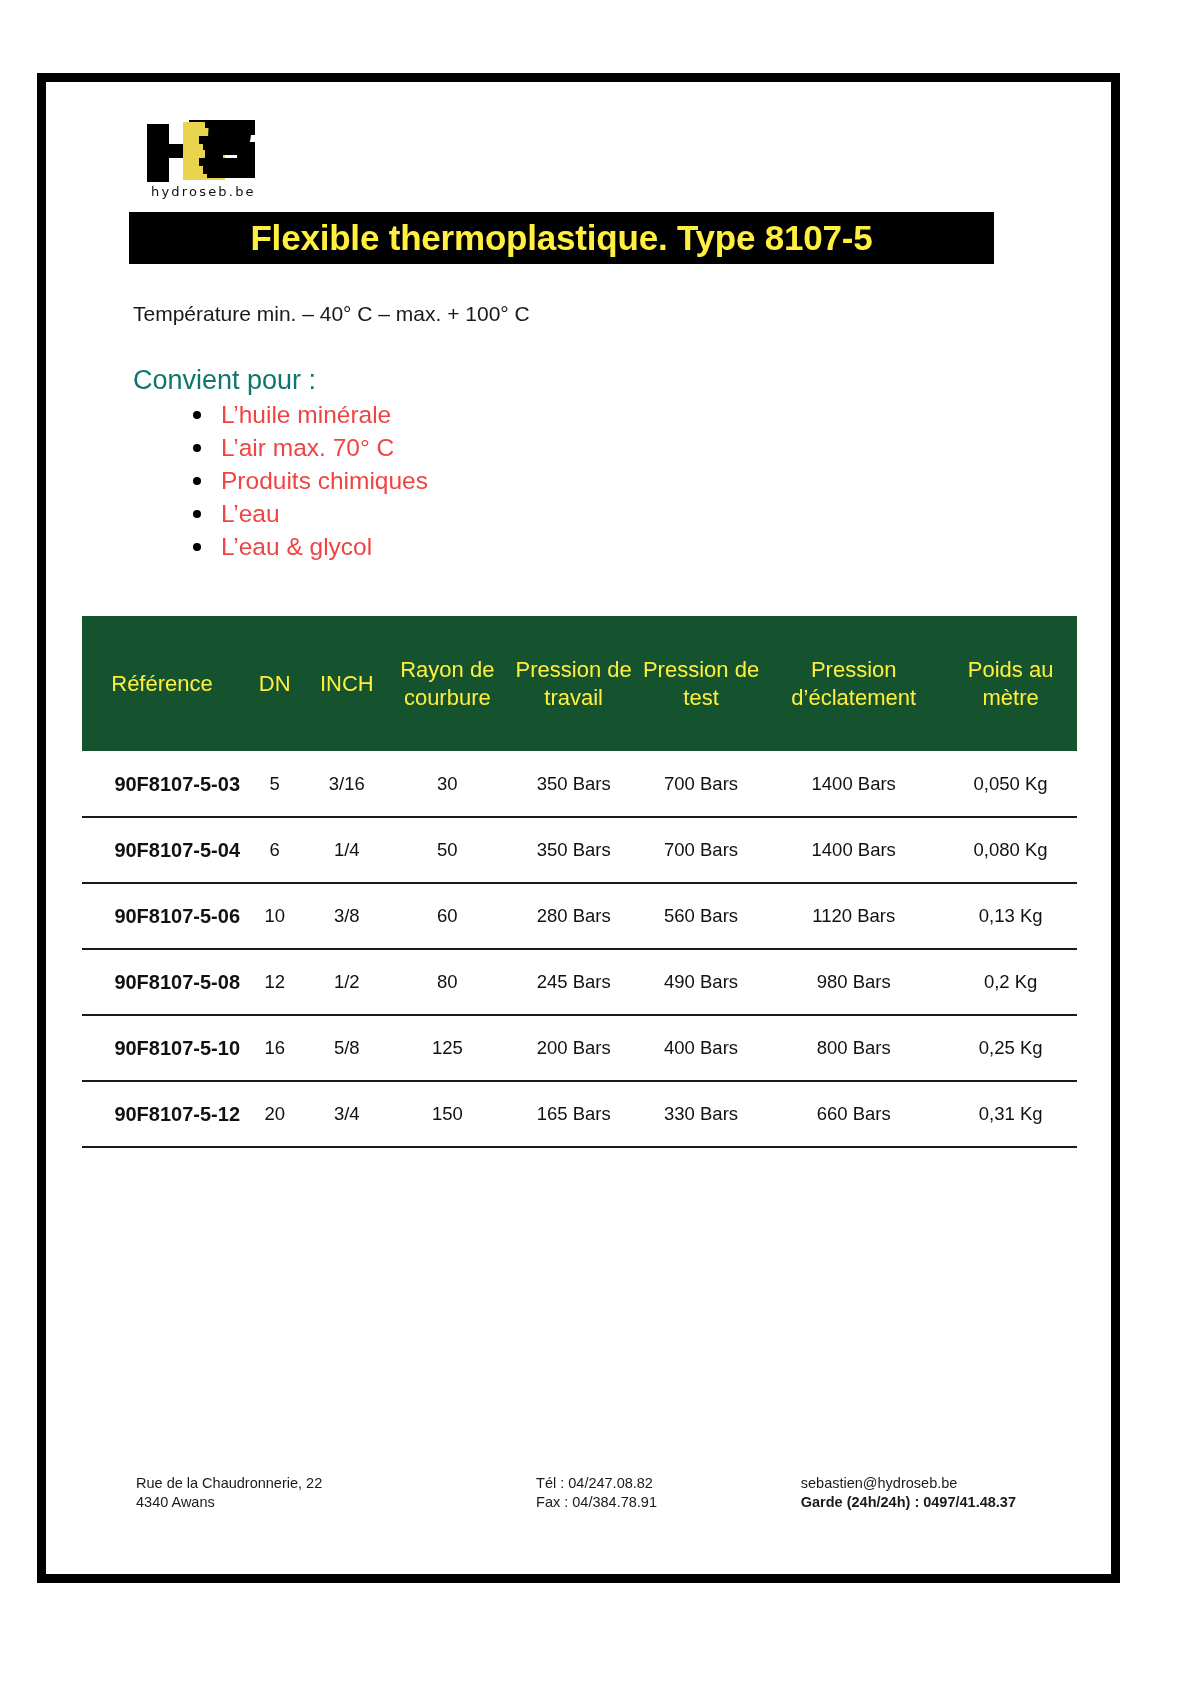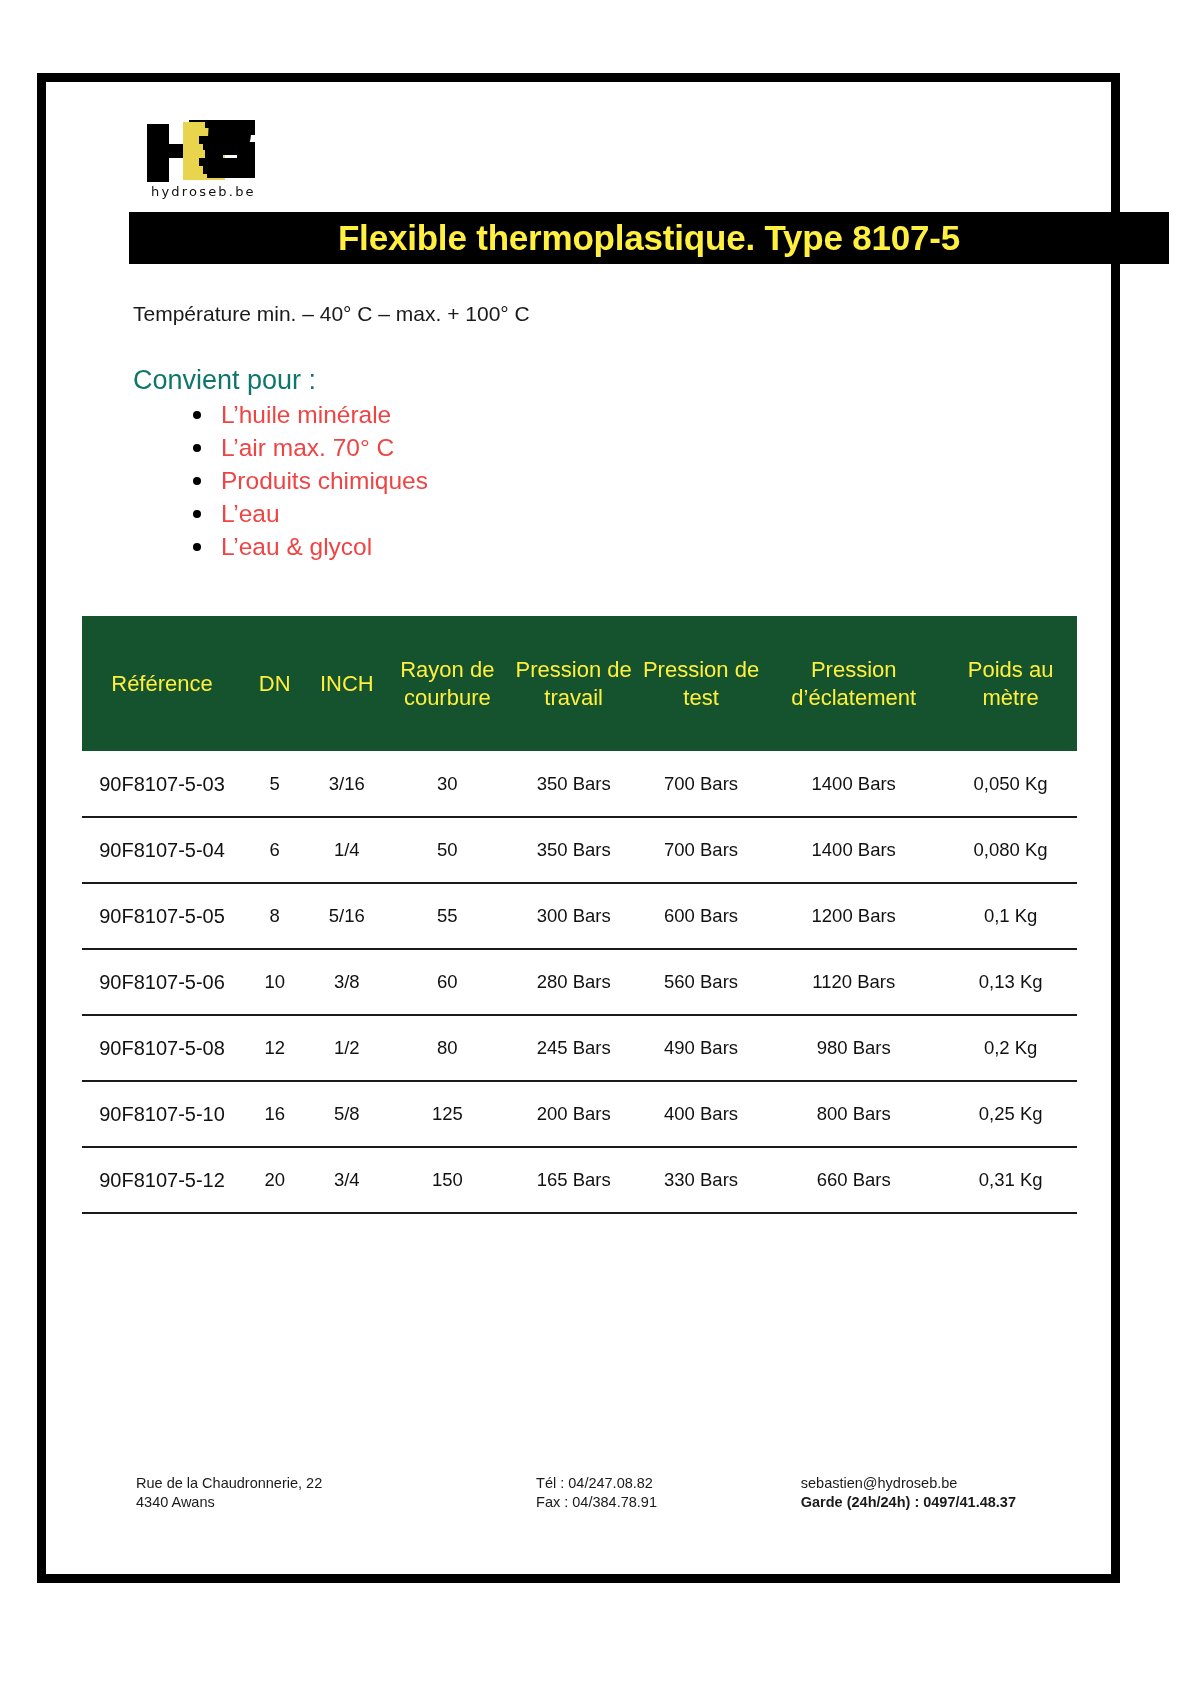--- a/index.html
+++ b/index.html
@@ -58,21 +58,21 @@
     font-family: "DejaVu Sans", sans-serif;
     font-weight: 400;
     white-space: nowrap;
   }
 
   
   .title-banner {
     position: absolute;
     left: 83px;
     top: 130px;
-    width: 1040px;
+    width: 865px;
     height: 52px;
     background: #000000;
     display: flex;
     align-items: center;
     justify-content: center;
   }
   .title-banner .title-text {
     color: #ffef3f;
     font-size: 35px;
     font-weight: bold;
@@ -154,23 +154,24 @@
     font-size: 18.5px;
     color: #111111;
     padding: 8px 2px;
     height: 66px;
     border-bottom: 2.2px solid #1a1a1a;
   }
   table.spec tbody tr:first-child td {
     border-top: 0;
   }
   table.spec tbody td.ref {
-    font-weight: normal;
+    font-weight: bold;
     font-size: 20px;
     line-height: 30px;
+    text-align: right;
   }
   
   .c-ref   { width: 152px; }
   .c-dn    { width: 62px; }
   .c-inch  { width: 75px; }
   .c-rayon { width: 116px; }
   .c-ptrav { width: 124px; }
   .c-ptest { width: 118px; }
   .c-pecl  { width: 172px; }
   .c-poids { width: 126px; }
@@ -287,30 +288,20 @@
           </tr>
           <tr>
             <td class="ref">90F8107-5-04</td>
             <td>6</td>
             <td>1/4</td>
             <td>50</td>
             <td>350 Bars</td>
             <td>700 Bars</td>
             <td>1400 Bars</td>
             <td>0,080 Kg</td>
-          </tr>
-          <tr>
-            <td class="ref">90F8107-5-05</td>
-            <td>8</td>
-            <td>5/16</td>
-            <td>55</td>
-            <td>300 Bars</td>
-            <td>600 Bars</td>
-            <td>1200 Bars</td>
-            <td>0,1 Kg</td>
           </tr>
           <tr>
             <td class="ref">90F8107-5-06</td>
             <td>10</td>
             <td>3/8</td>
             <td>60</td>
             <td>280 Bars</td>
             <td>560 Bars</td>
             <td>1120 Bars</td>
             <td>0,13 Kg</td>

